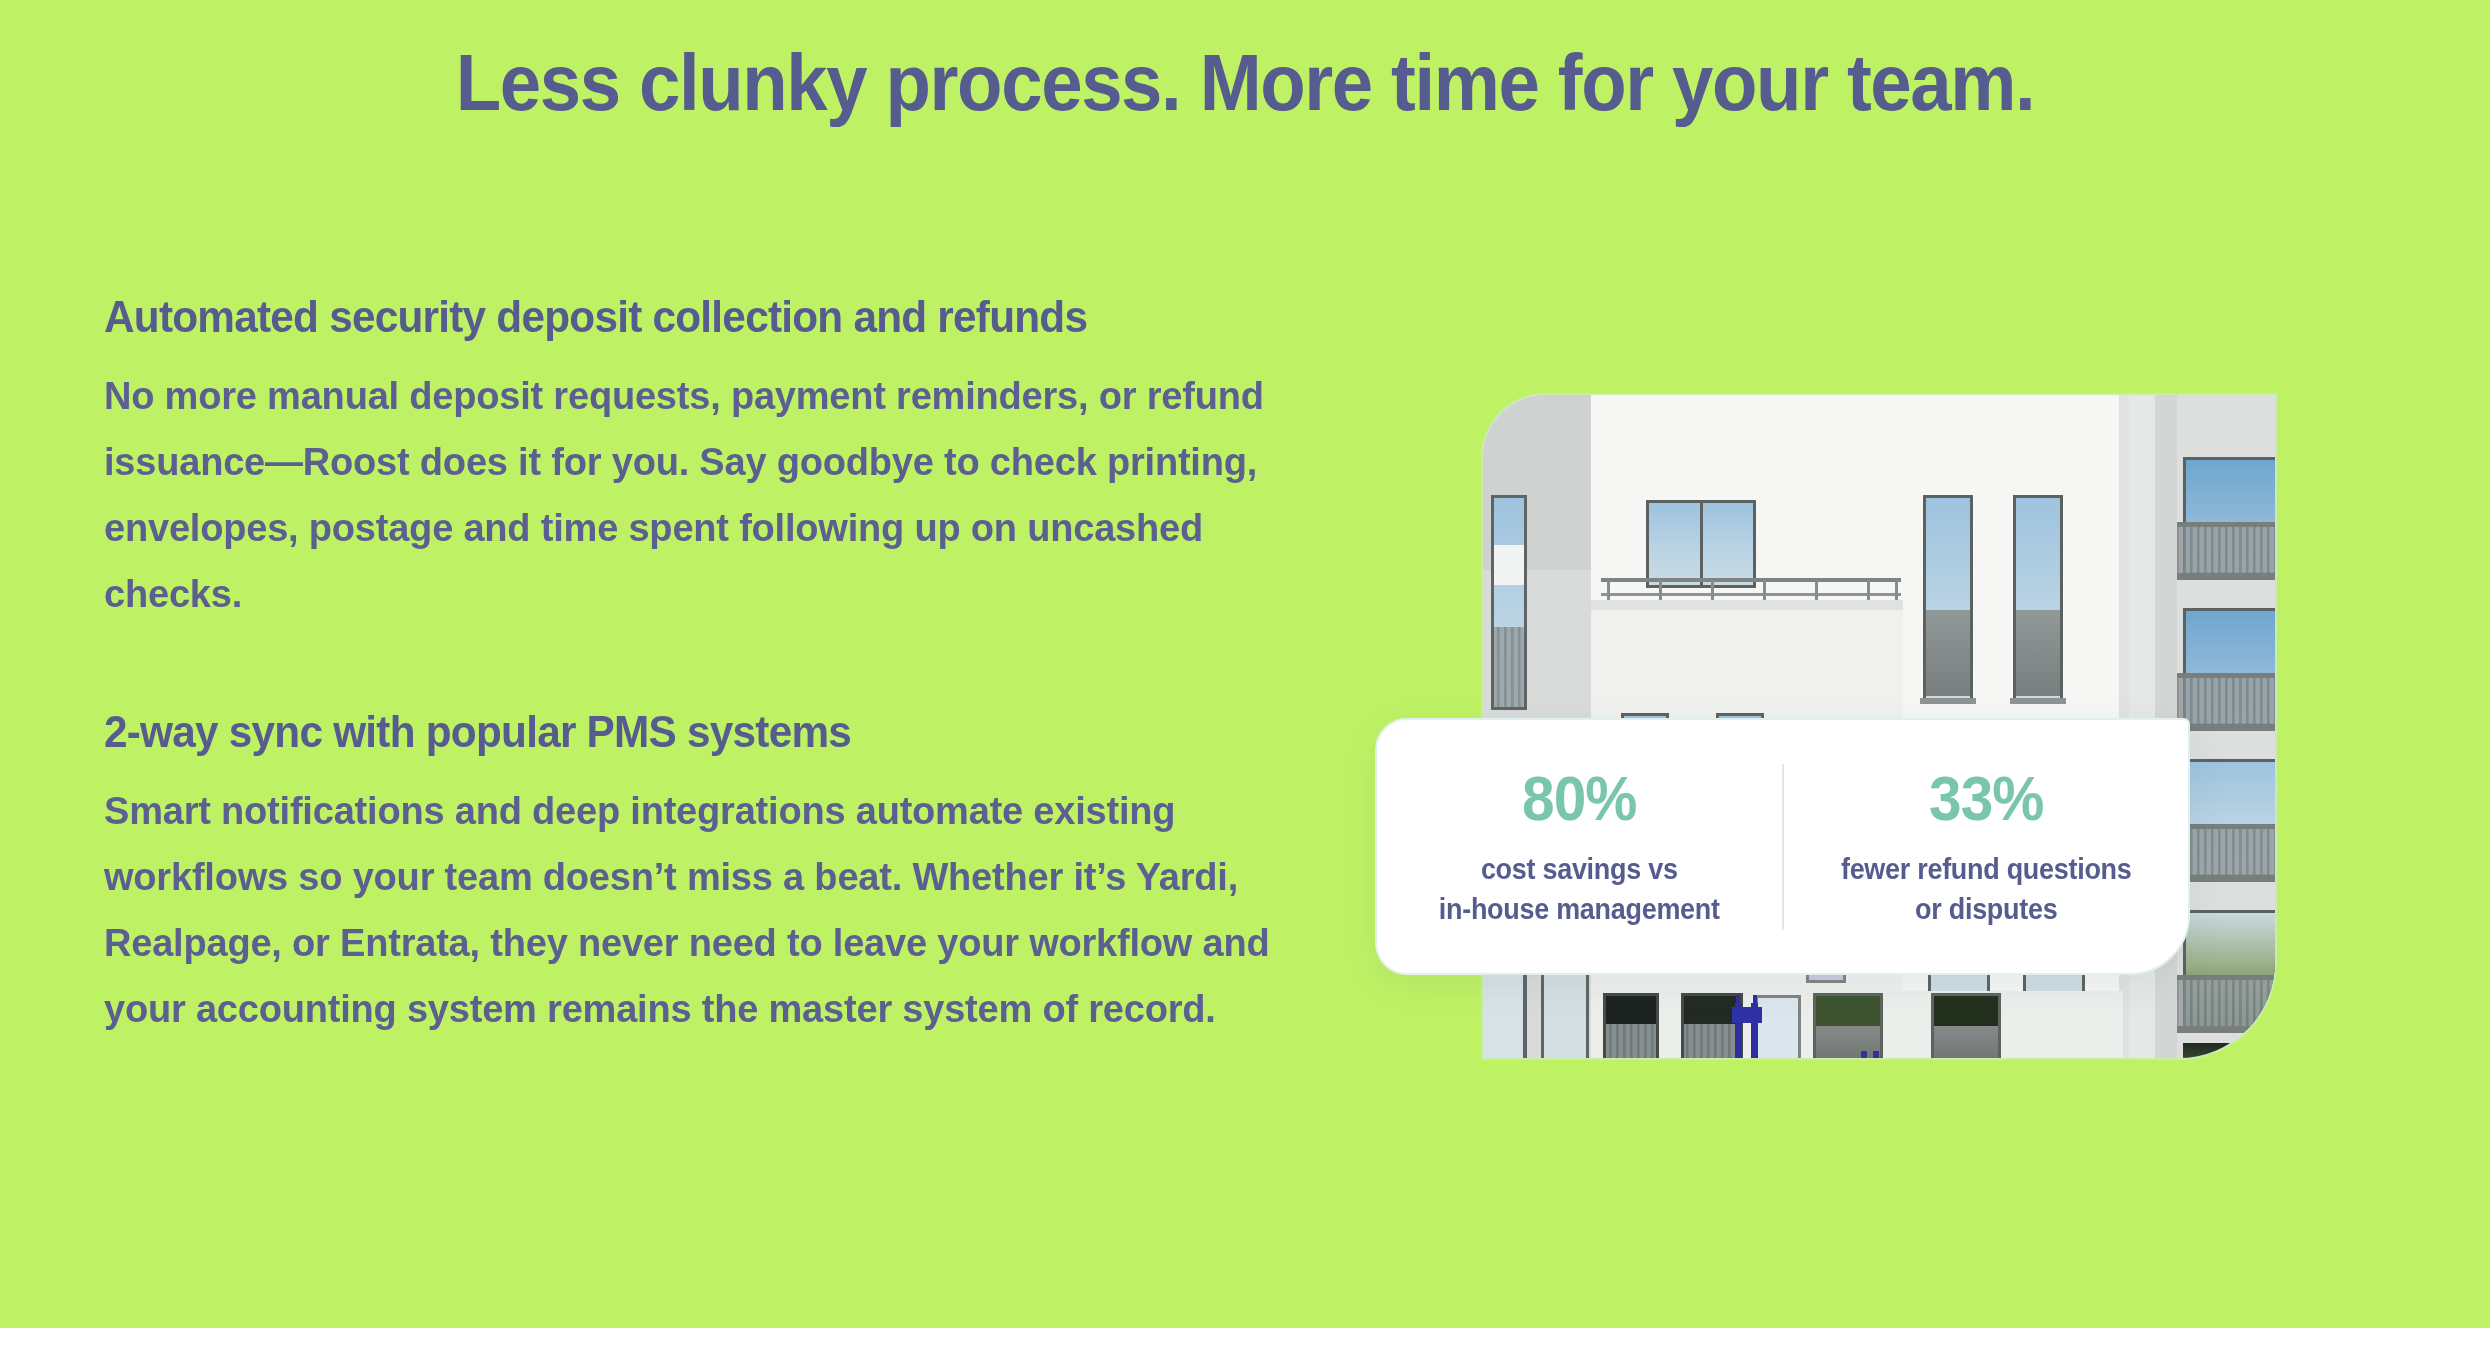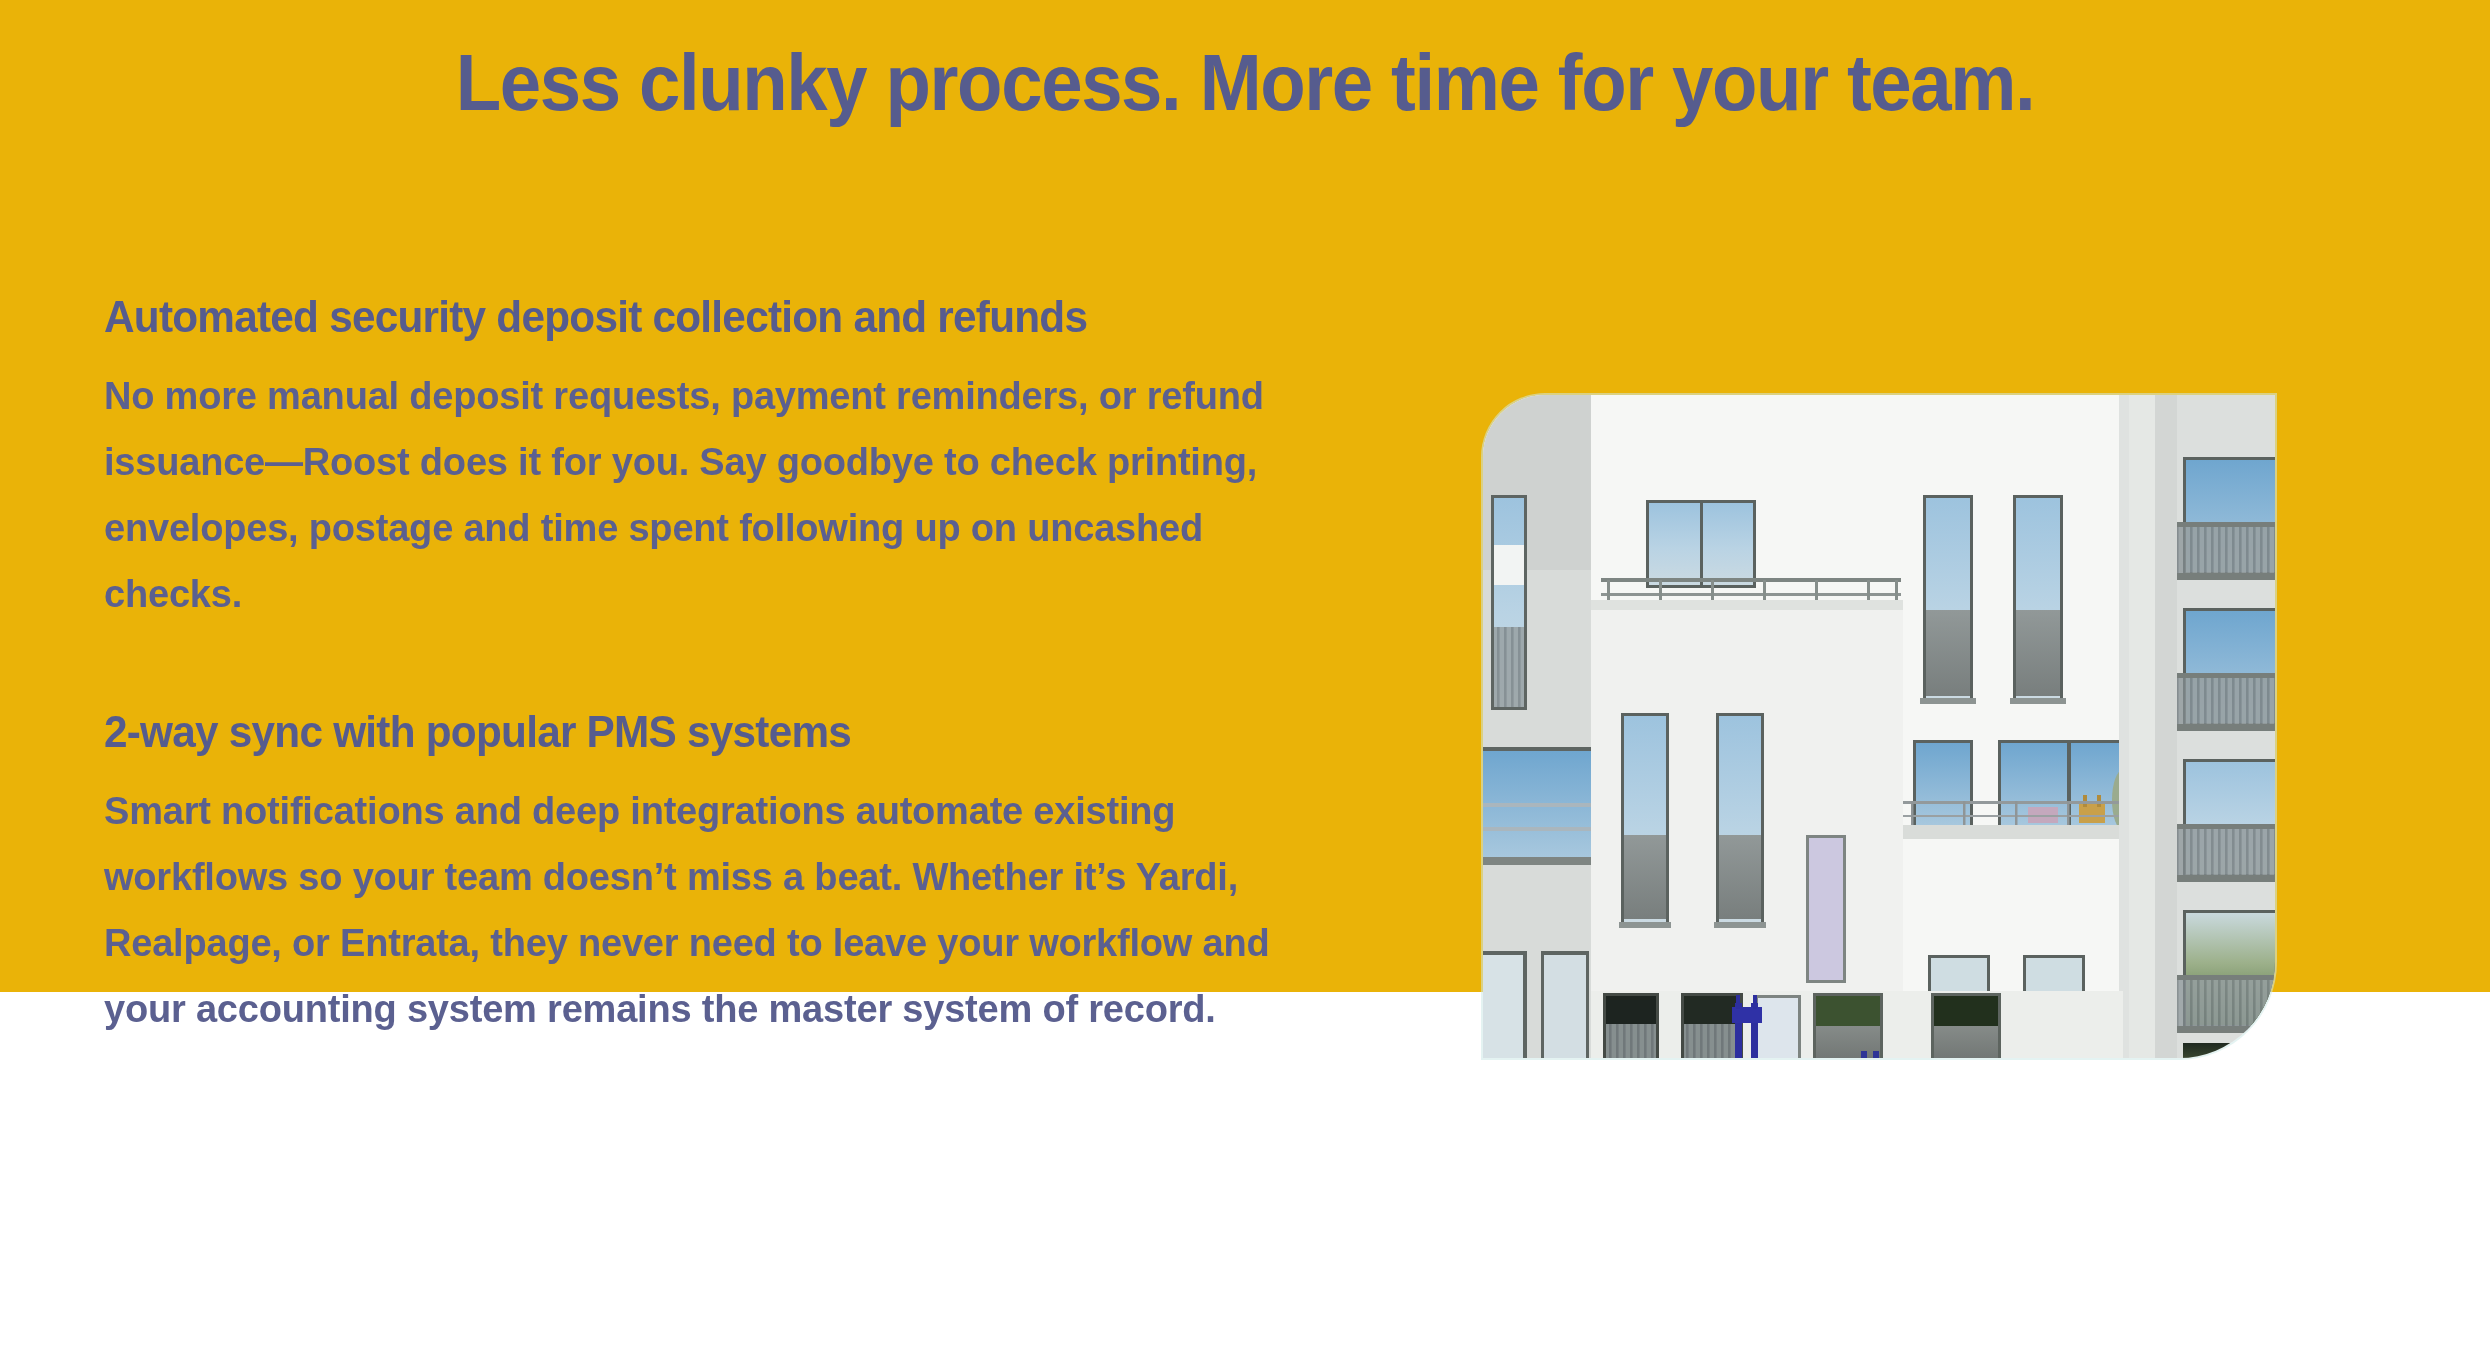--- a/index.html
+++ b/index.html
@@ -11,22 +11,22 @@
     width: 2490px;
     height: 1364px;
     overflow: hidden;
     font-family: "Liberation Sans", sans-serif;
     -webkit-font-smoothing: antialiased;
   }
 
   .page {
     position: relative;
     width: 2490px;
-    height: 992px;
-    background: #eab308;
+    height: 1328px;
+    background: #bef264;
   }
 
   
   .page-title {
     position: absolute;
     left: 0;
     top: 36px;
     width: 2490px;
     text-align: center;
     color: #565c8e;
@@ -383,16 +383,37 @@
           <rect x="249" y="612" width="30" height="16" fill="#2f31a6"></rect>
           <rect x="253" y="600" width="4" height="14" fill="#2d2f9e"></rect>
           <rect x="270" y="600" width="4" height="14" fill="#2d2f9e"></rect>
 
           <rect x="378" y="656" width="6" height="16" fill="#2f3596"></rect>
           <rect x="390" y="656" width="6" height="16" fill="#2f3596"></rect>
         </g>
       </svg>
     </div>
 
+    <div class="stats-card">
+
+      <div class="stat">
+        <div class="stat-value">80%</div>
+        <div class="stat-label">
+          <div>cost savings vs</div>
+          <div>in-house management</div>
+        </div>
+      </div>
+
+      <div class="stat-divider"></div>
+
+      <div class="stat">
+        <div class="stat-value">33%</div>
+        <div class="stat-label">
+          <div>fewer refund questions</div>
+          <div>or disputes</div>
+        </div>
+      </div>
+
+    </div>
 
   </div>
 
 </div>
 
 </body></html>

